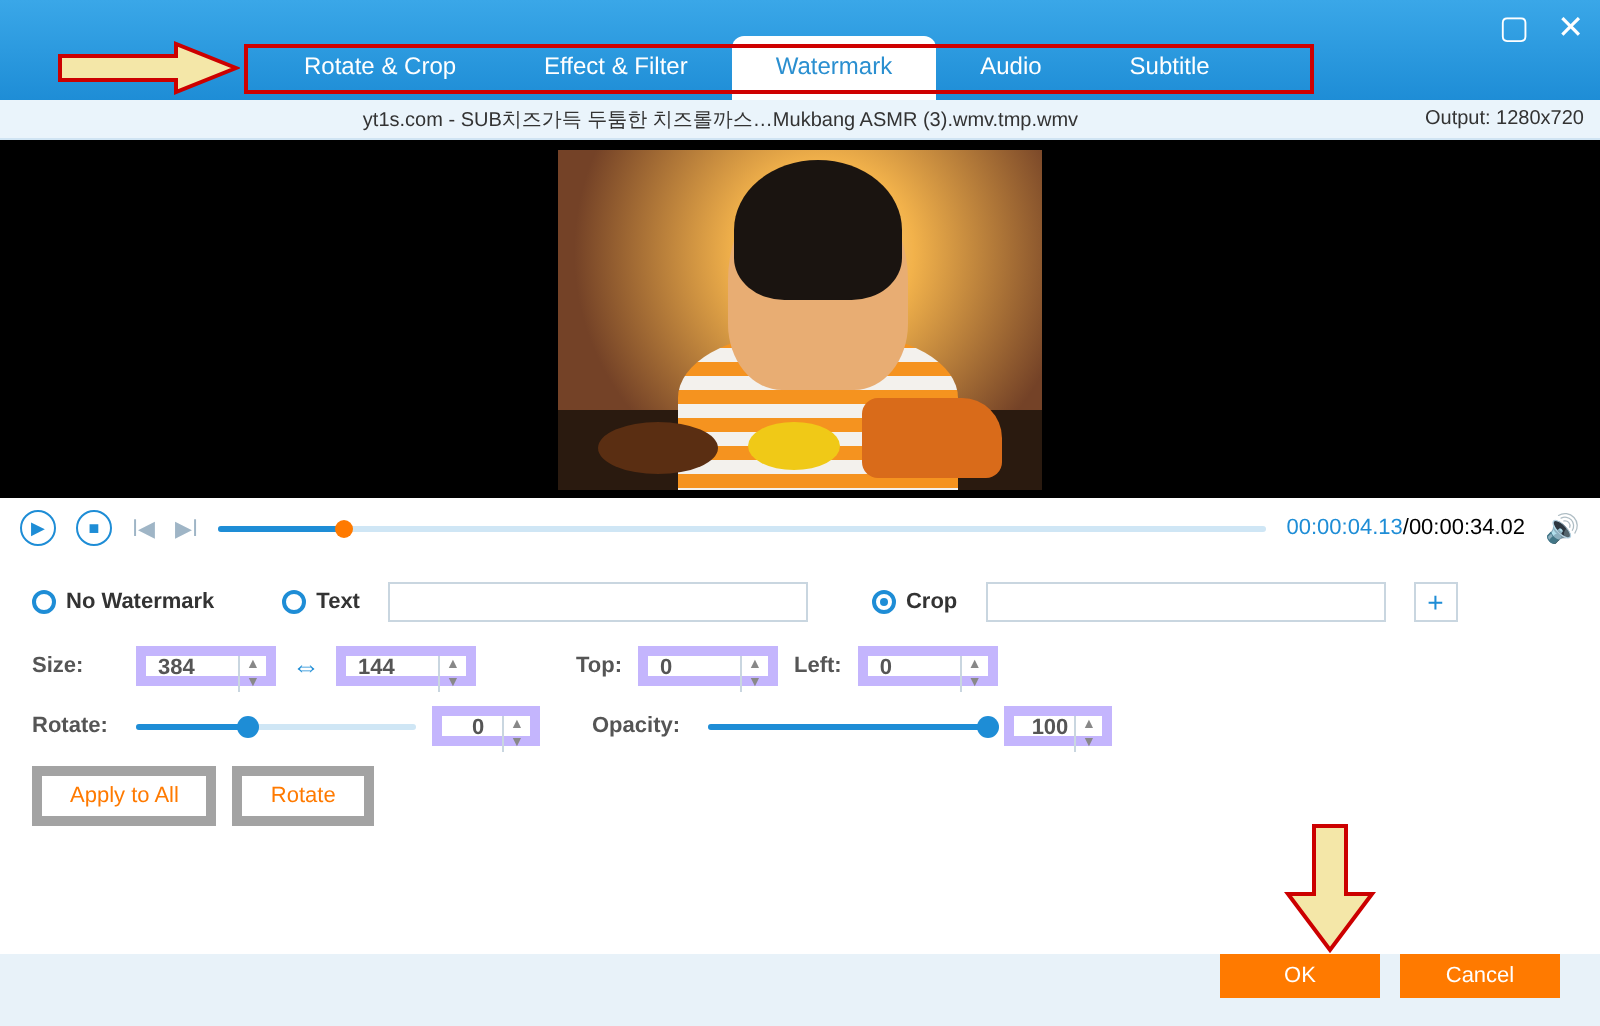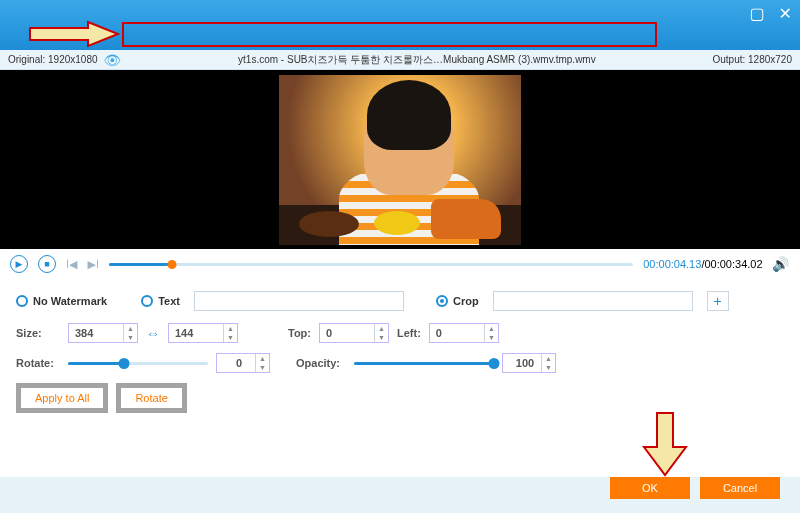--- a/index.html
+++ b/index.html
@@ -46,21 +46,21 @@
   .radio { display:flex; align-items:center; gap:5px; cursor:pointer; }
   .radio .dot { width:12px; height:12px; border:2px solid #1e8dd6; border-radius:50%; display:inline-block; position:relative; }
   .radio.selected .dot::after { content:""; position:absolute; inset:2px; background:#1e8dd6; border-radius:50%; }
   .radio b { font-weight:bold; }
   .txtfield { height:20px; border:1px solid #c9d6e0; background:#fff; }
   .plus { width:22px; height:20px; border:1px solid #c9d6e0; display:flex; align-items:center; justify-content:center; color:#1e8dd6; cursor:pointer; font-size:14px; }
 
   .row2 { display:flex; align-items:center; gap:8px; margin-bottom:10px;font-weight:bold; }
   .lbl { width:44px; color:#555; }
   .lbl2 { color:#555; }
-  .spin { display:flex; align-items:center; width:70px; height:20px; border:1px solid #c4b5fd; }
+  .spin { display:flex; align-items:flex-start; width:70px; height:20px; border:5px solid #c4b5fd; }
   .spin .val { flex:1; padding-left:6px; font-size:11px; color:#555; }
   .spin .arws { width:14px; display:flex; flex-direction:column; border-left:1px solid #c9d6e0; }
   .spin .arws span { height:9px; font-size:7px; text-align:center; color:#888; cursor:pointer; line-height:9px; }
   .link { color:#1e8dd6; font-size:14px; cursor:pointer; }
 
   .slider { width:140px; height:3px; background:#cfe6f5; position:relative; border-radius:2px; }
   .slider .sfill { position:absolute; left:0; top:0; height:100%; background:#1e8dd6; border-radius:2px; }
   .slider .sthumb { position:absolute; top:-4px; width:11px; height:11px; border-radius:50%; background:#1e8dd6; transform:translateX(-50%); }
 
   .btns-small { display:flex; gap:8px; margin-top:6px; }
@@ -71,32 +71,35 @@
 
   .down-arrow { position:absolute; right:112px; bottom:36px; width:46px; height:66px; pointer-events:none; }
 </style>
 </head>
 <body>
 
 <div class="titlebar">
   <svg class="arrow" viewBox="0 0 92 28">
     <path d="M2 8 L60 8 L60 2 L90 14 L60 26 L60 20 L2 20 Z" fill="#f4e7a8" stroke="#c00" stroke-width="2"></path>
   </svg>
+  <div class="tabs">
+    <div class="tab">Rotate &amp; Crop</div>
+    <div class="tab">Effect &amp; Filter</div>
+    <div class="tab active">Watermark</div>
+    <div class="tab">Audio</div>
+    <div class="tab">Subtitle</div>
+  </div>
   <div class="highlight-box"></div>
   <div class="win-controls">
     <span>▢</span>
     <span>✕</span>
   </div>
 </div>
 
 <div class="infobar">
-  <div class="left">
-    <span>Original: 1920x1080</span>
-    <span class="eye">👁</span>
-  </div>
   <div class="center">yt1s.com - SUB치즈가득 두툼한 치즈롤까스…Mukbang ASMR (3).wmv.tmp.wmv</div>
   <div class="right">Output: 1280x720</div>
 </div>
 
 <div class="preview">
   <div class="img">
     <div class="bg"></div>
       <div class="table"></div>
     <div class="shirt"></div>
       <div class="person"></div>

